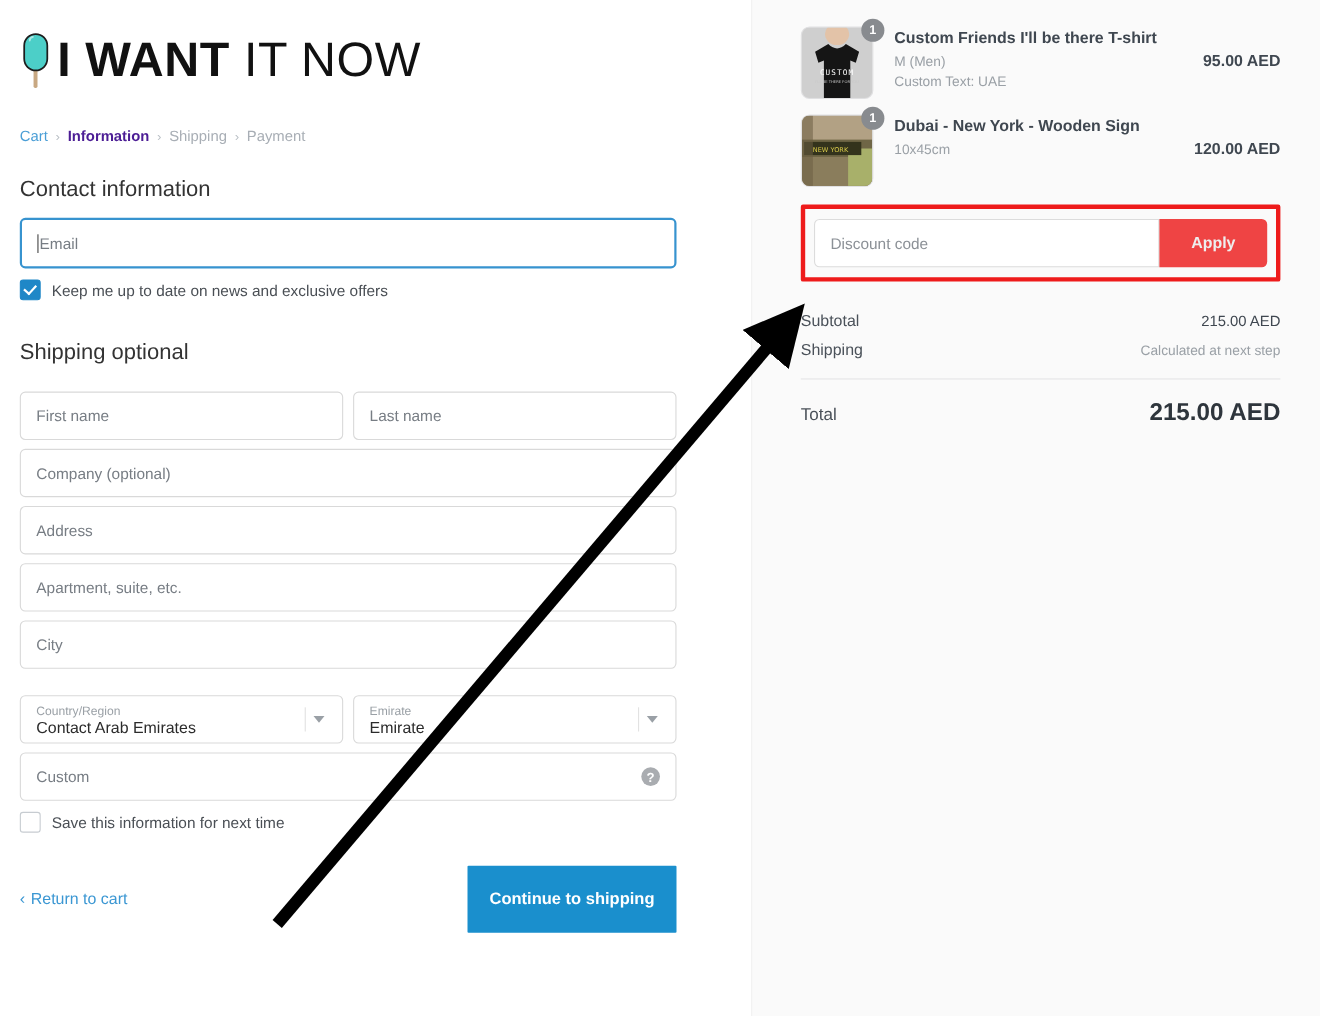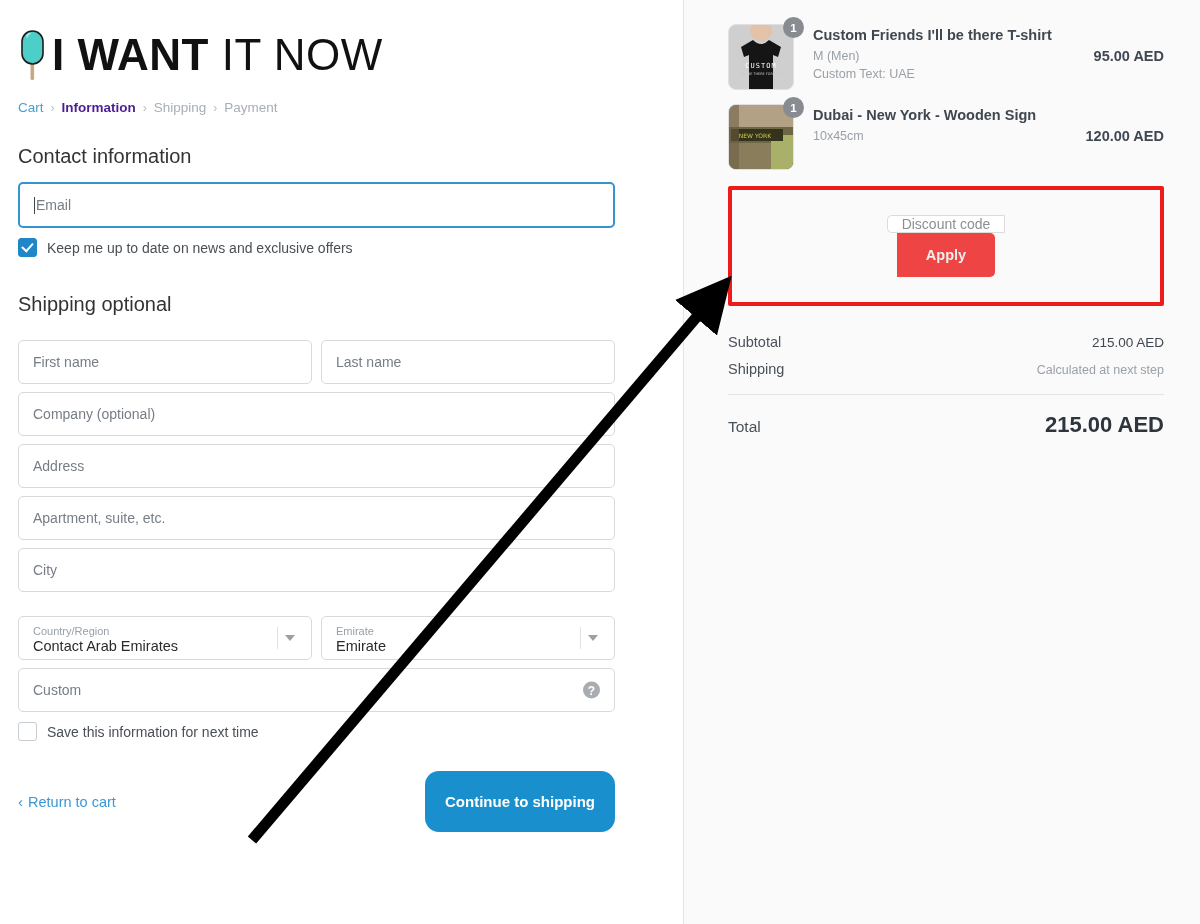--- a/index.html
+++ b/index.html
@@ -27,21 +27,21 @@
   .popsicle { width: 30px; height: 54px; position: relative; flex: 0 0 auto; }
   .logo-text {
     font-size: 44px; letter-spacing: 0.5px; color: #111;
     font-family: "Liberation Sans", sans-serif; line-height: 1;
     white-space: nowrap;
   }
   .logo-text .bold { font-weight: 700; }
   .logo-text .light { font-weight: 300; }
 
   .breadcrumb {
-    margin-top: 16px; font-size: 13.5px; display: flex;
+    margin-top: 32px; font-size: 13.5px; display: flex;
     align-items: center; gap: 7px; color: #9aa1a9;
   }
   .bc-link { color: #4a9ed6; }
   .bc-current { color: #4c1d95; font-weight: 700; }
   .bc-sep { color: #b9bfc5; font-size: 12px; }
   .bc-muted { color: #a8aeb5; }
 
   .section-title {
     font-size: 20px; font-weight: 400; color: #333;
     margin-top: 30px; margin-bottom: 14px;
@@ -111,21 +111,21 @@
   .bottom-row {
     width: 597px; display: flex; align-items: center;
     justify-content: space-between; margin-top: 30px;
   }
   .return-link {
     color: #3b97d3; font-size: 14.5px;
     display: flex; align-items: center; gap: 5px;
   }
   .chev { font-size: 15px; line-height: 1; }
   .continue-btn {
-    background: #1a8fcd; color: #fff; border: none; border-radius: 14px;
+    background: #1a8fcd; color: #fff; border: none; border-radius: 1px;
     width: 190px; height: 61px; font-size: 15px; font-weight: 700;
     cursor: pointer; font-family: "Liberation Sans", sans-serif;
   }
 
   
   .divider { width: 1px; background: #e4e4e6; height: 924px; flex: 0 0 auto; }
   .right-panel {
     width: 516px; height: 924px; background: #fafafa;
     padding: 24px 36px 0 44px; position: relative;
   }
@@ -148,22 +148,22 @@
     line-height: 1.25; margin-bottom: 3px;
   }
   .item-variant { font-size: 12.5px; color: #9aa0a6; line-height: 1.45; }
   .item-price {
     font-size: 14.5px; font-weight: 700; color: #3f4750;
     white-space: nowrap; padding-top: 24px;
   }
 
   .discount-highlight {
     border: 4px solid #ee1b1b; border-radius: 2px;
-    padding: 25px 8px; margin-top: 16px;
-    display: flex; align-items: center; background: #fafafa; flex-direction: column;
+    padding: 9px 8px; margin-top: 16px;
+    display: flex; align-items: center; background: #fafafa;
   }
   .discount-input {
     flex: 1; height: 44px; border: 1px solid #dcdcdc;
     border-radius: 5px 0 0 5px; background: #fff;
     display: flex; align-items: center; padding: 0 14px;
     font-size: 14px; color: #8b9096;
   }
   .apply-btn {
     width: 98px; height: 44px; background: #ef4444; color: #eeeeee;
     border: none; border-radius: 0 5px 5px 0;

